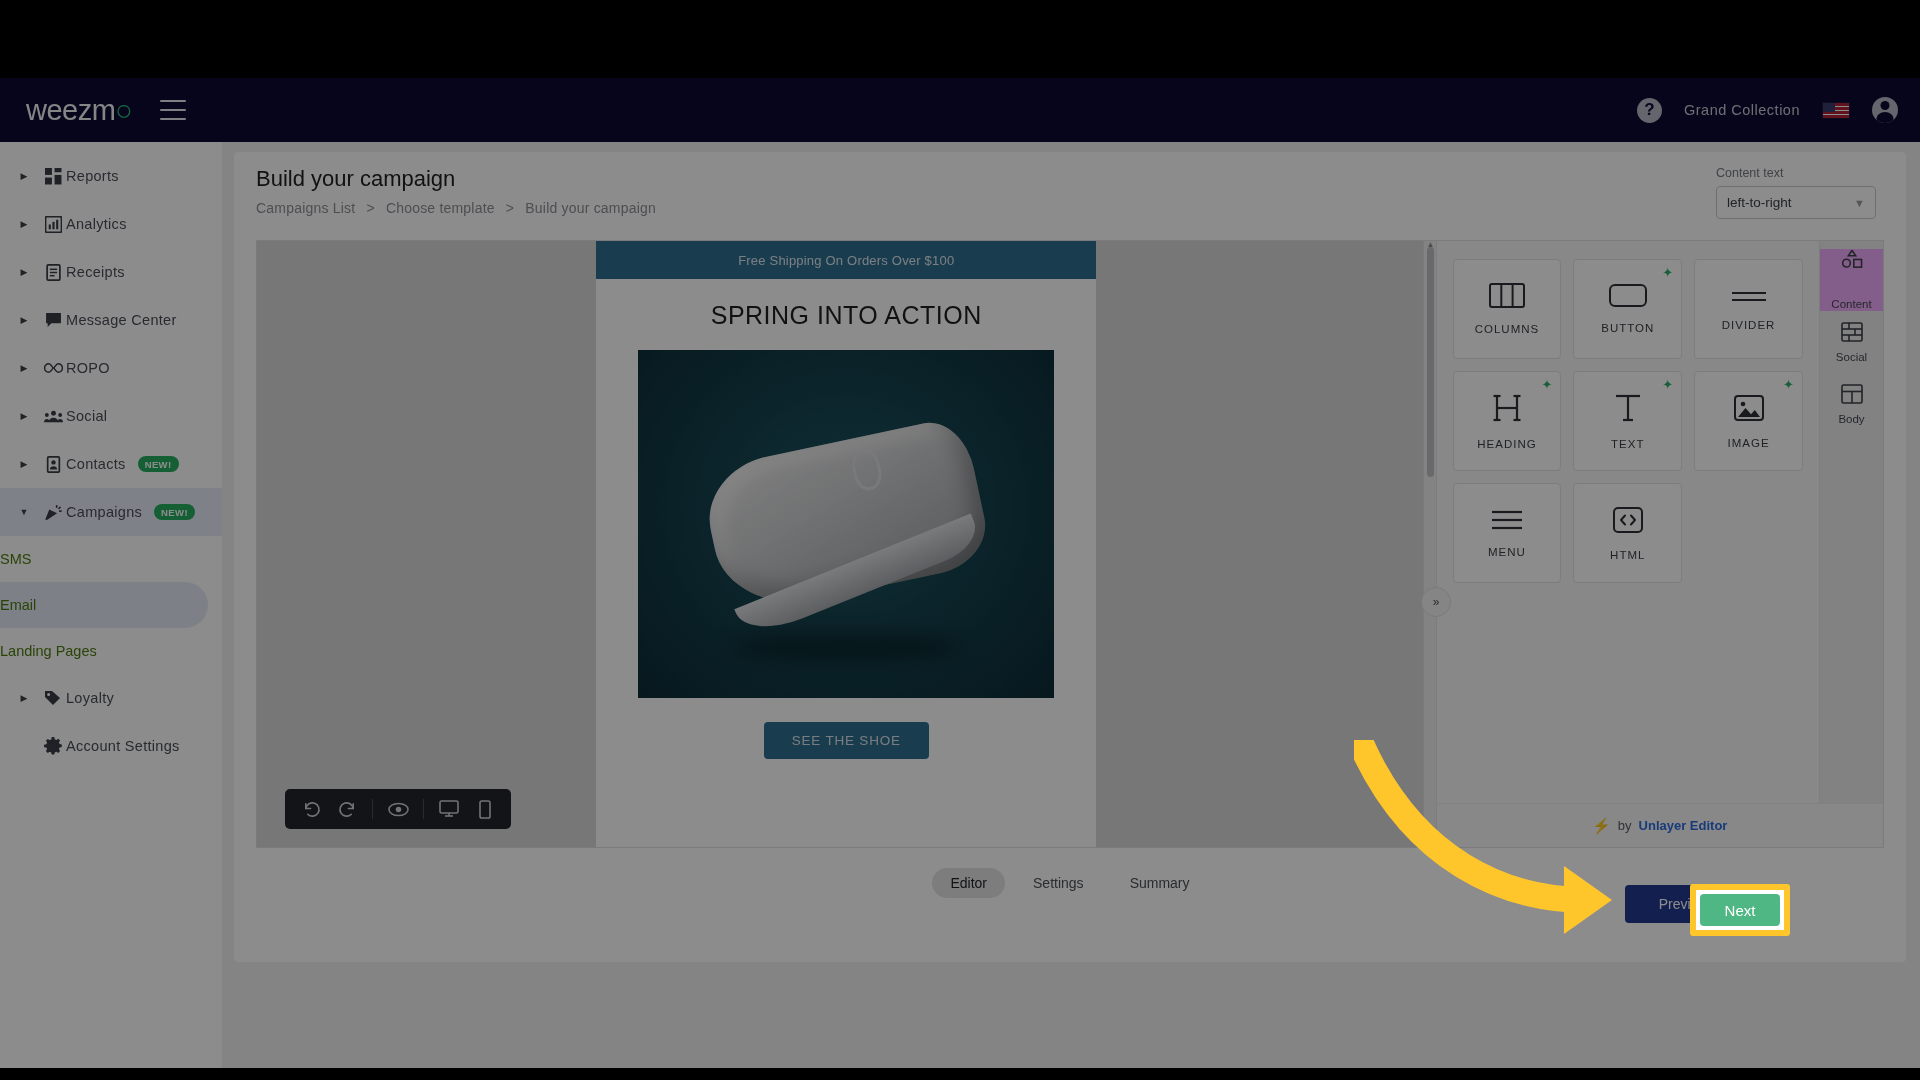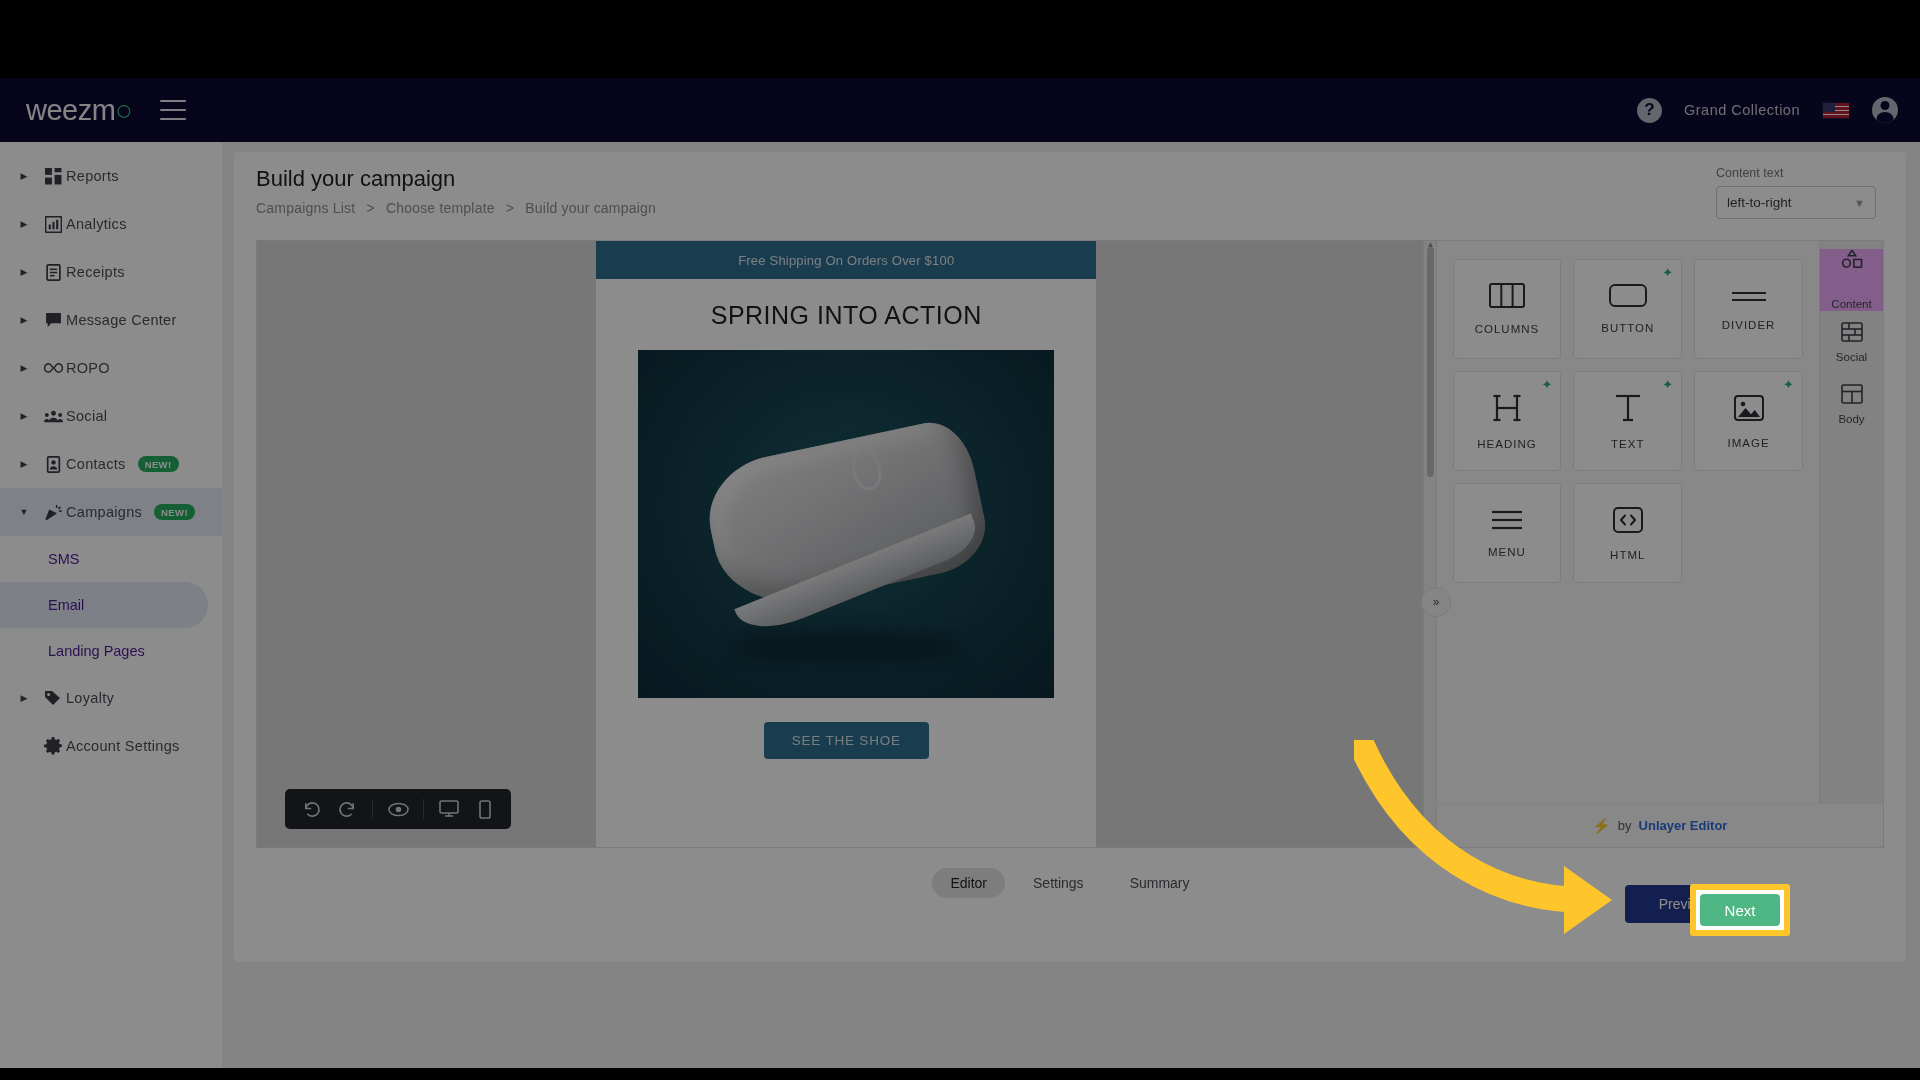--- a/index.html
+++ b/index.html
@@ -99,21 +99,21 @@
   .nav-label {
     margin-left: 0; font-size: 14.5px; color: #4b4e57; letter-spacing: .3px;
   }
   .badge-new {
     margin-left: 12px; background: #27ae60; color: #fff;
     font-size: 9.5px; font-weight: bold; letter-spacing: .4px;
     padding: 2.5px 7px; border-radius: 9px;
   }
   .sub-item {
     height: 46px; display: flex; align-items: center;
-    padding-left: 48px; font-size: 14.5px; color: #4c1d95;
+    font-size: 14.5px; color: #4d7c0f;
     cursor: pointer; border-radius: 0 24px 24px 0; margin-right: 14px;
   }
   .sub-item.selected { background: #e4e9f6; }
 
   
   #main {
     position: absolute; left: 222px; top: 142px;
     width: 1698px; height: 926px;
     background: #f0f0f2;
   }

